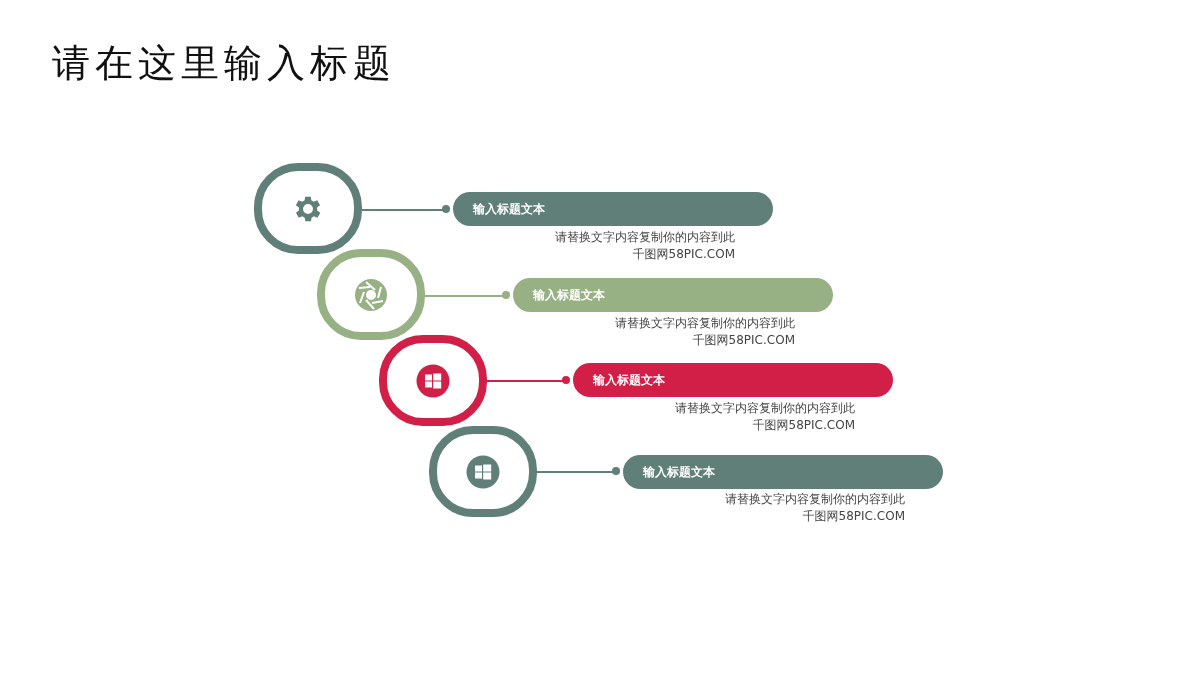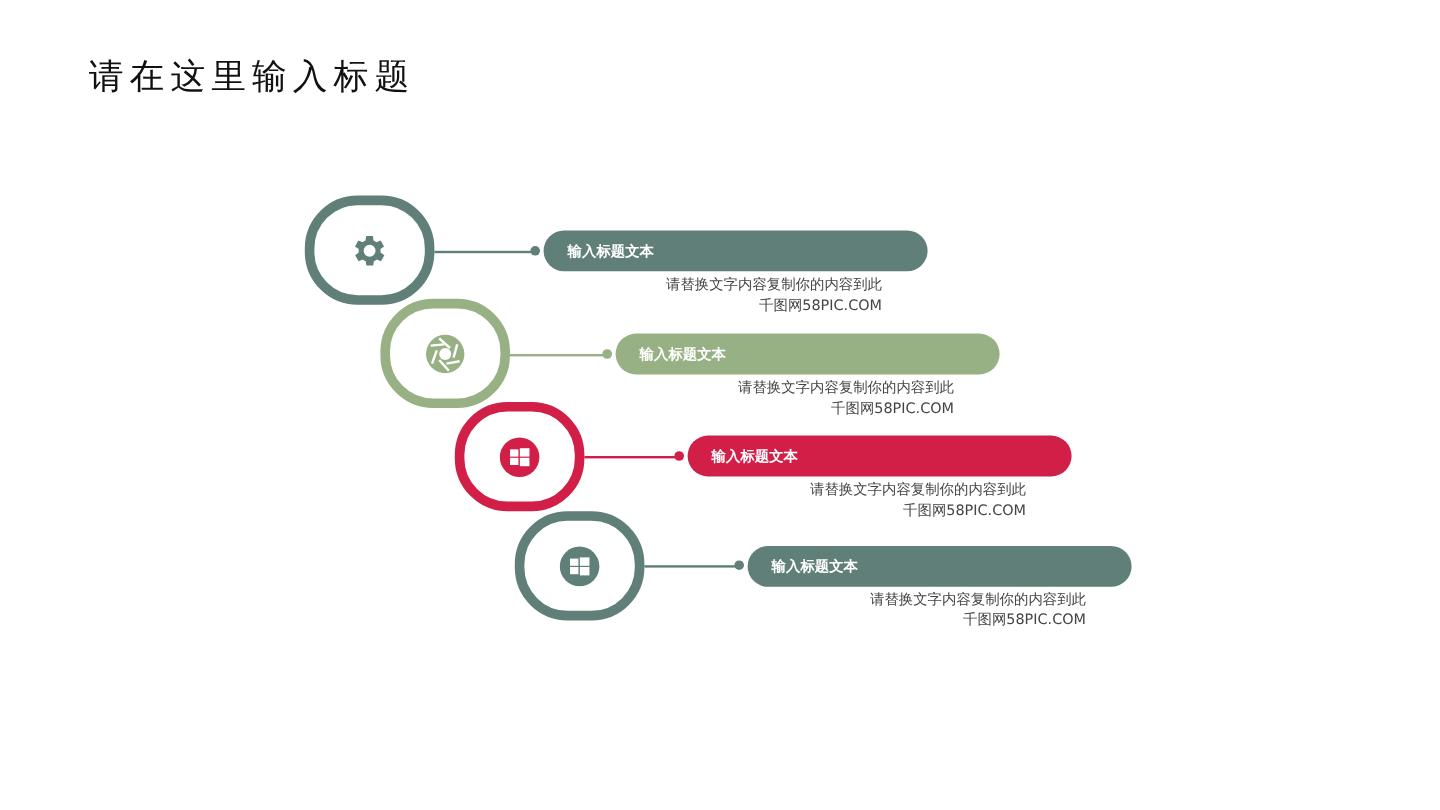--- a/index.html
+++ b/index.html
@@ -1,17 +1,17 @@
 <!DOCTYPE html>
 <html><head>
 <meta charset="utf-8">
 <style>
   html, body { margin:0; padding:0; background:#ffffff; }
   body { width:1200px; height:675px; position:relative; overflow:hidden; font-family:"DejaVu Sans", sans-serif; }
-  .slide-title { position:absolute; left:52px; top:40px; font-family:"DejaVu Serif", serif; font-size:29px; letter-spacing:5px; color:#111; line-height:46px;margin-left:22px; }
+  .slide-title { position:absolute; left:52px; top:40px; font-family:"DejaVu Serif", serif; font-size:38px; letter-spacing:5px; color:#111; line-height:46px; }
   .item { position:absolute; }
   .frame { position:absolute; box-sizing:border-box; border:8px solid; border-radius:44px; background:#fff; width:108px; height:91px; }
   .icon { position:absolute; left:50%; top:50%; transform:translate(-50%,-50%); width:36px; height:36px; display:flex; align-items:center; justify-content:center; }
   .connector { position:absolute; height:1.5px; }
   .dot { position:absolute; width:8px; height:8px; border-radius:50%; }
   .pill { position:absolute; height:34px; border-radius:17px; width:320px; }
   .pill-label { position:absolute; left:20px; top:0; line-height:34px; color:#fff; font-size:12px; font-weight:bold;font-family:Liberation Serif, serif; }
   .desc { position:absolute; font-size:12px; color:#444; line-height:17px; width:260px;text-align:right; }
   .desc .l2 { padding-left:4px; }
 </style>

